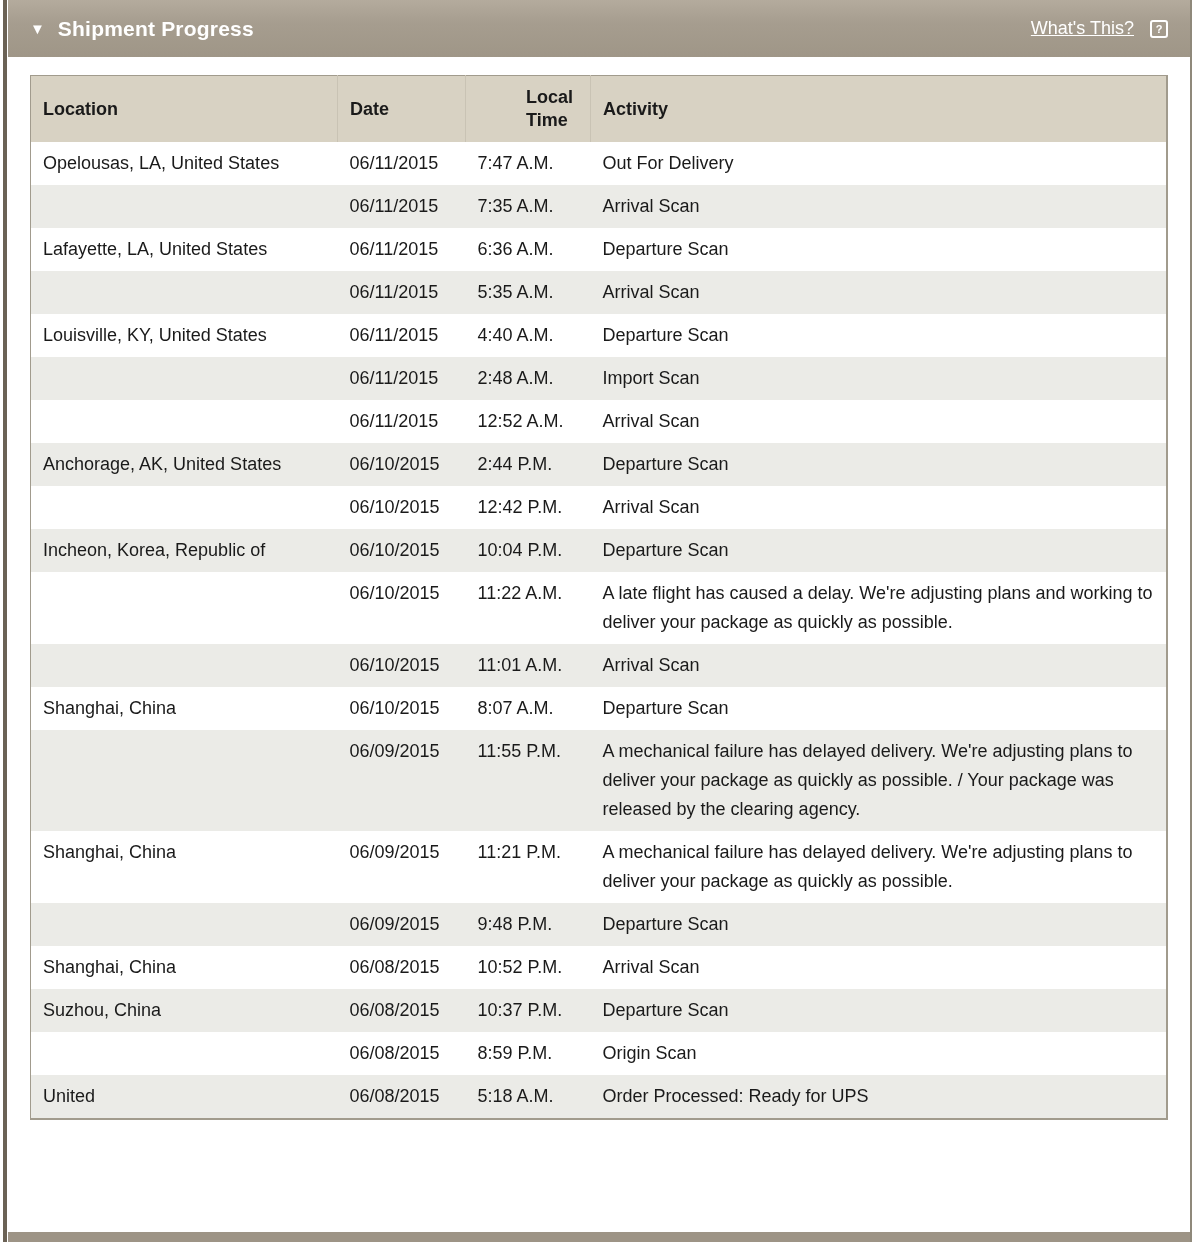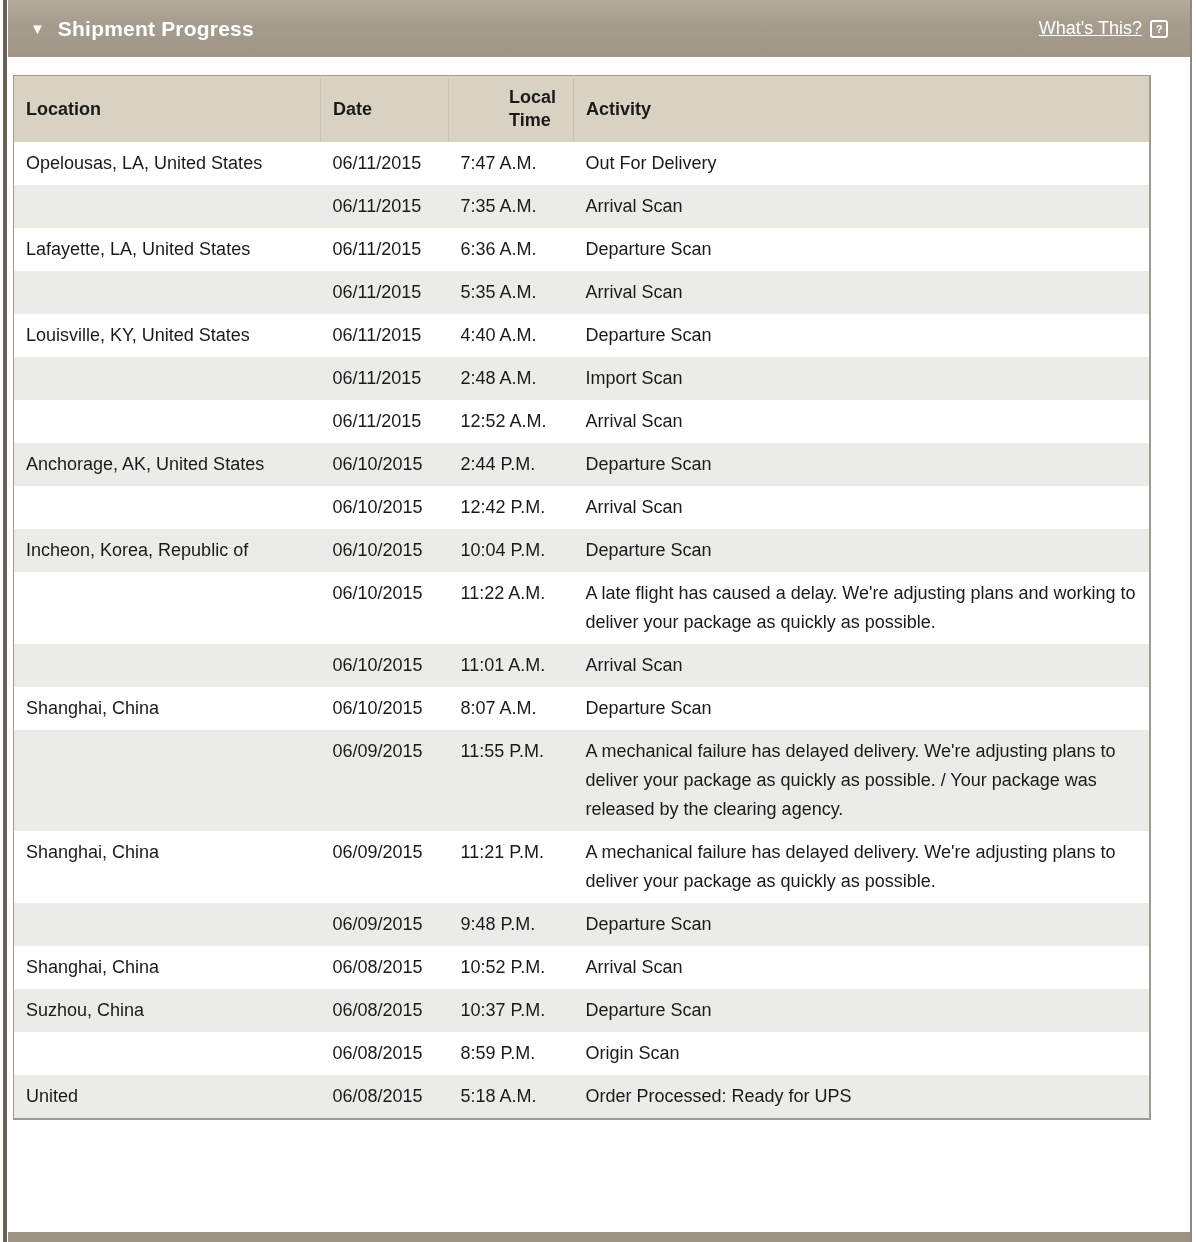--- a/index.html
+++ b/index.html
@@ -21,25 +21,25 @@
   .page{position:relative;width:1196px;height:1242px;overflow:hidden;background:#fff;}
   .left-strip{position:absolute;left:3px;top:0;bottom:0;width:4px;background:var(--left-strip);}
   .container{position:absolute;left:8px;top:0;right:4px;bottom:0;
     border-right:2px solid #8f897b;display:flex;flex-direction:column;background:#fff;}
   .header-bar{height:57px;flex:0 0 57px;display:flex;align-items:center;
     background:linear-gradient(180deg,var(--header-bar-top) 0%,var(--header-bar) 40%,var(--header-bar-bottom) 100%);
     padding:0 22px 0 22px;}
   .arrow{color:var(--header-text);font-size:15px;margin-right:13px;line-height:1;cursor:pointer;}
   .title{color:var(--header-text);font-size:21px;font-weight:bold;letter-spacing:.2px;text-align:right;}
   .spacer{flex:1;}
-  .whats-this{color:var(--header-text);font-size:18px;text-decoration:underline;cursor:pointer;margin-right:8px;}
+  .whats-this{color:var(--header-text);font-size:18px;text-decoration:underline;cursor:pointer;margin-right:16px;}
   .help-box{width:18px;height:18px;border:2px solid var(--header-text);border-radius:3px;
     display:flex;align-items:center;justify-content:center;color:var(--header-text);
     font-size:11px;font-weight:bold;cursor:pointer;}
-  .content{padding:18px 20px 0 5px;}
+  .content{padding:18px 20px 0 22px;}
   table{border-collapse:collapse;width:1138px;table-layout:fixed;
     border:1px solid var(--table-border);border-right:2px solid var(--table-border);
     border-bottom:2px solid var(--table-border);}
   col.c-location{width:307px;}
   col.c-date{width:128px;}
   col.c-time{width:125px;}
   thead th{background:var(--table-header-bg);text-align:left;font-size:18px;font-weight:bold;
     padding:10px 12px;line-height:23px;vertical-align:middle;height:66px;
     border-right:1px solid #c9c3b4;}
   thead th:last-child{border-right:none;margin-left:6px;}

